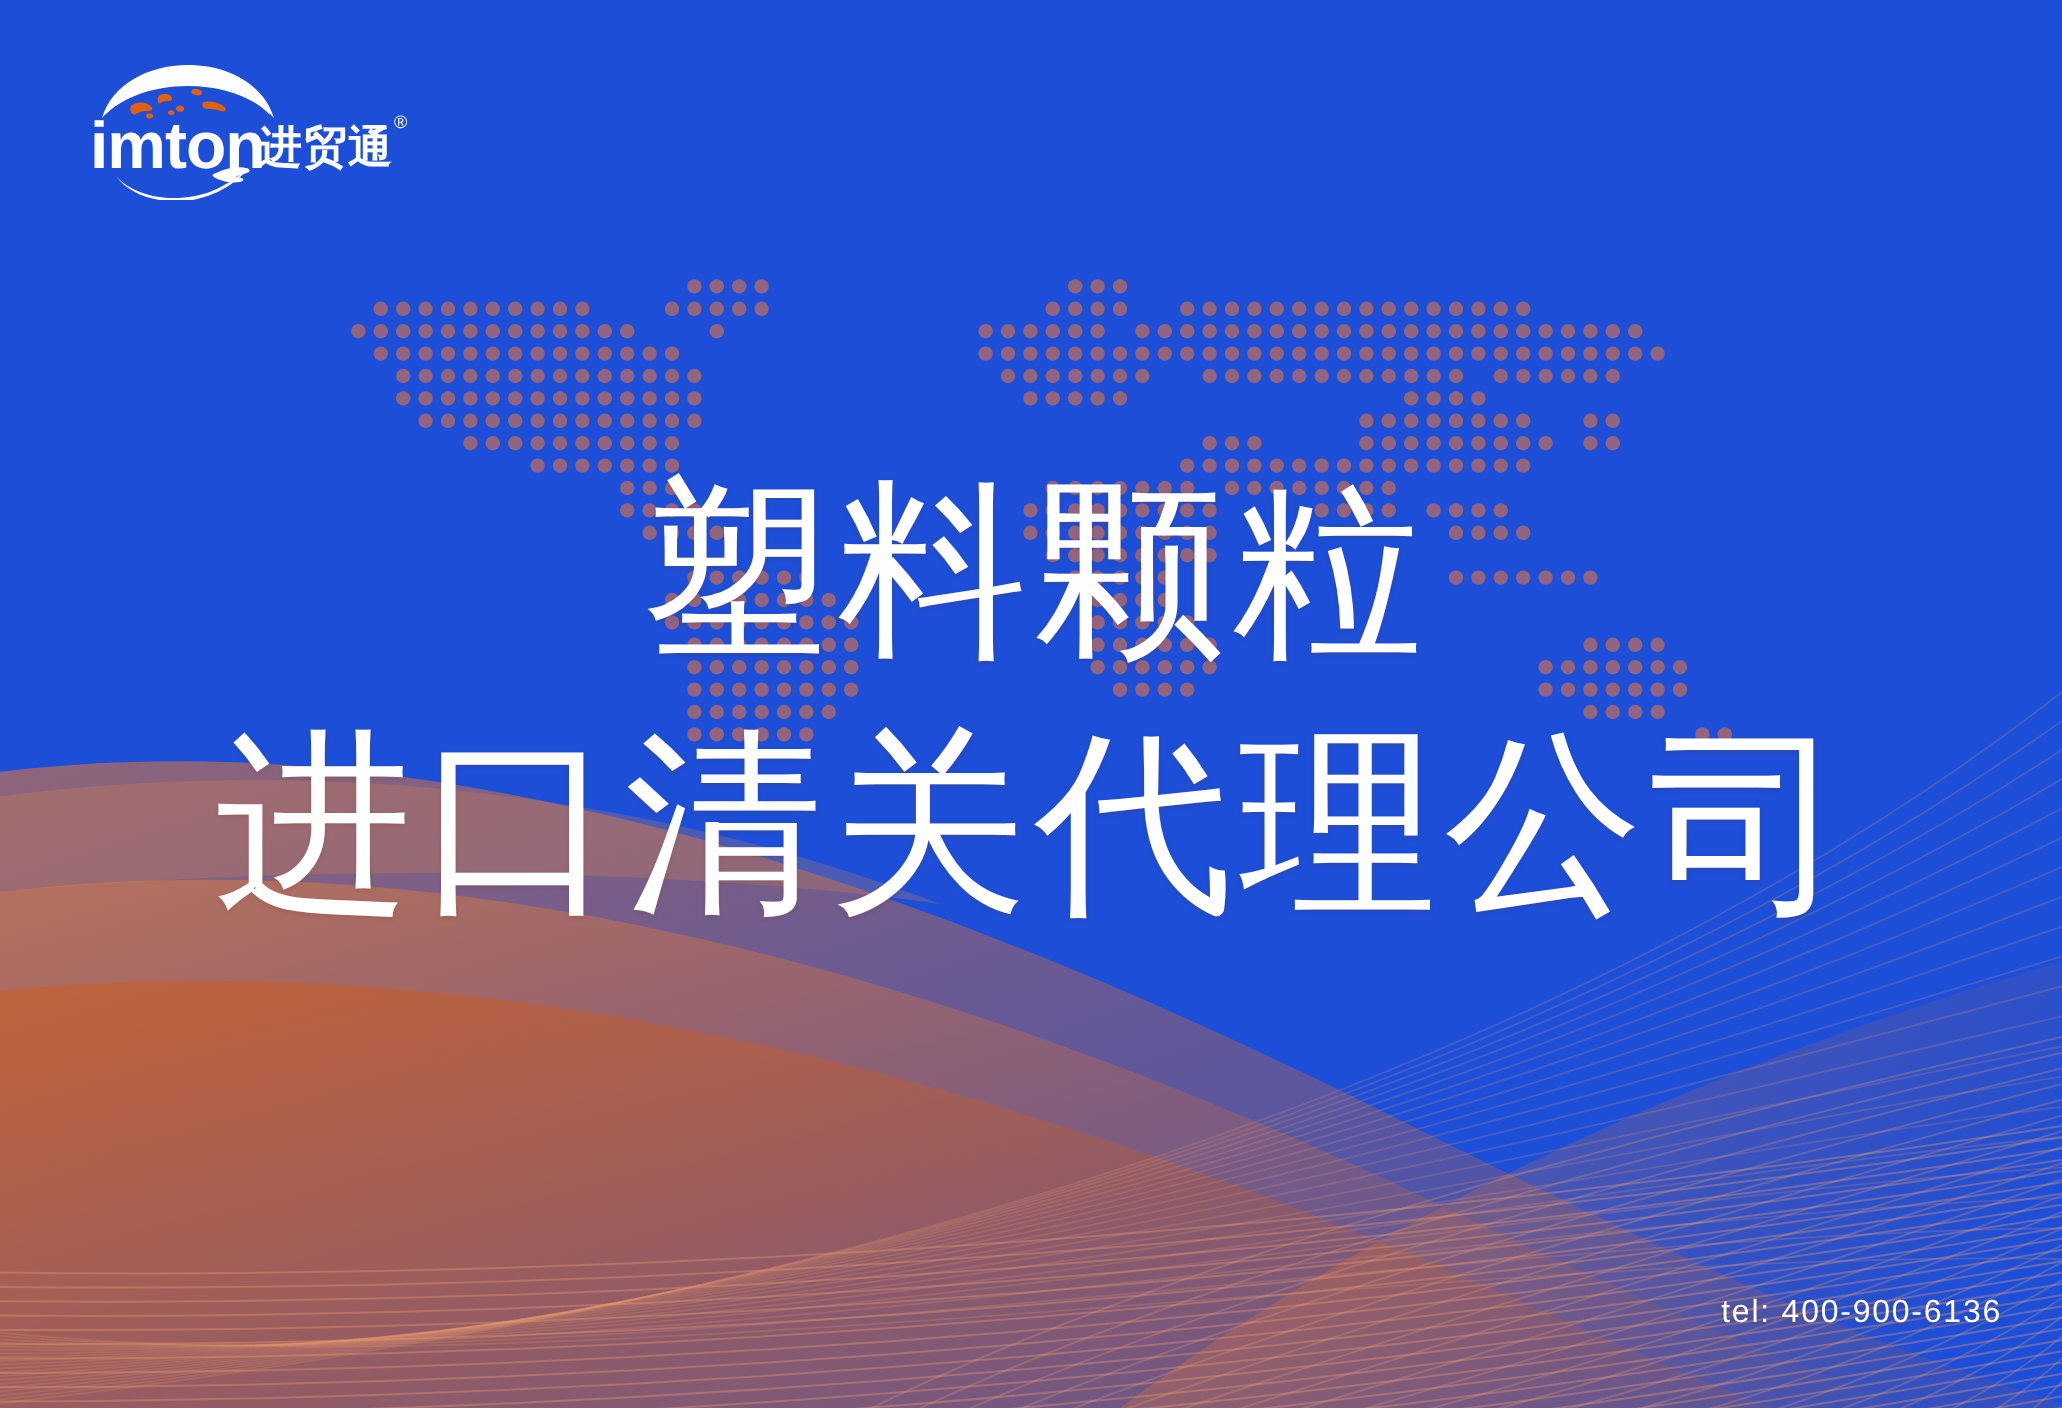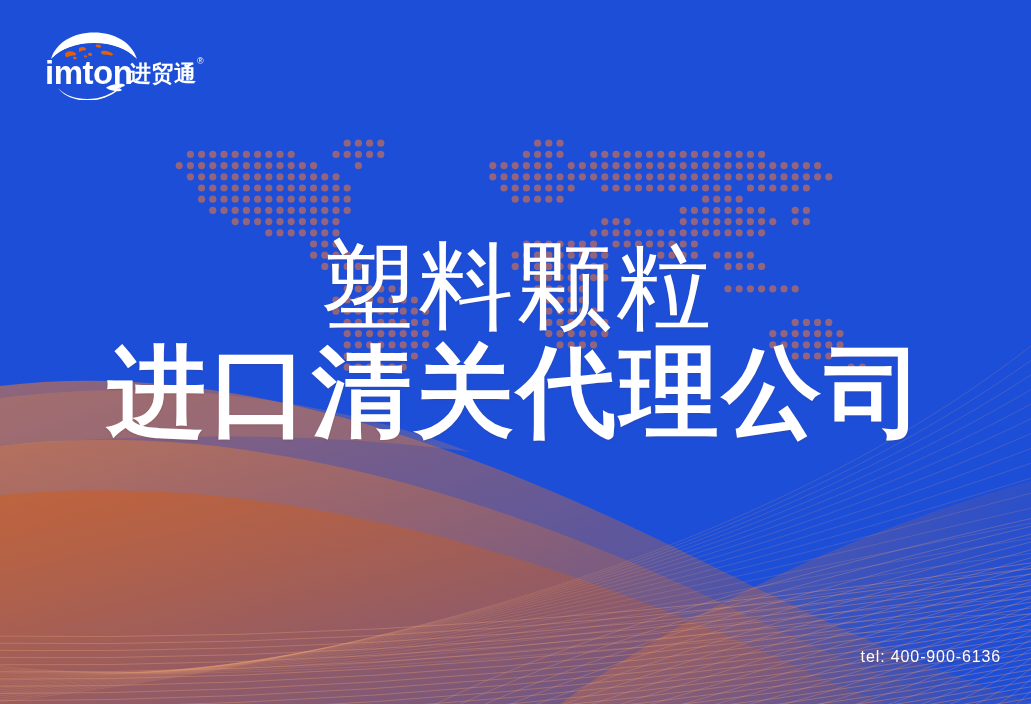--- a/index.html
+++ b/index.html
@@ -69,24 +69,23 @@
     font-weight: 400;
     text-shadow: 0 1px 2px rgba(120,45,0,0.18);
   }
   .hl-1 {
     font-size: 95px;
     letter-spacing: 0.04em;
     padding-left: 0.04em;
   }
   .hl-2 {
     font-size: 99px;
-    margin-top: 8px;
+    margin-top: 28px;
     letter-spacing: 0.035em;
     padding-left: 0.035em;
-    font-weight: bold;
   }
 
   
   #tel {
     position: absolute;
     right: 30px;
     bottom: 38px;
     color: #ffffff;
     font-size: 16px;
     letter-spacing: 0.055em;

